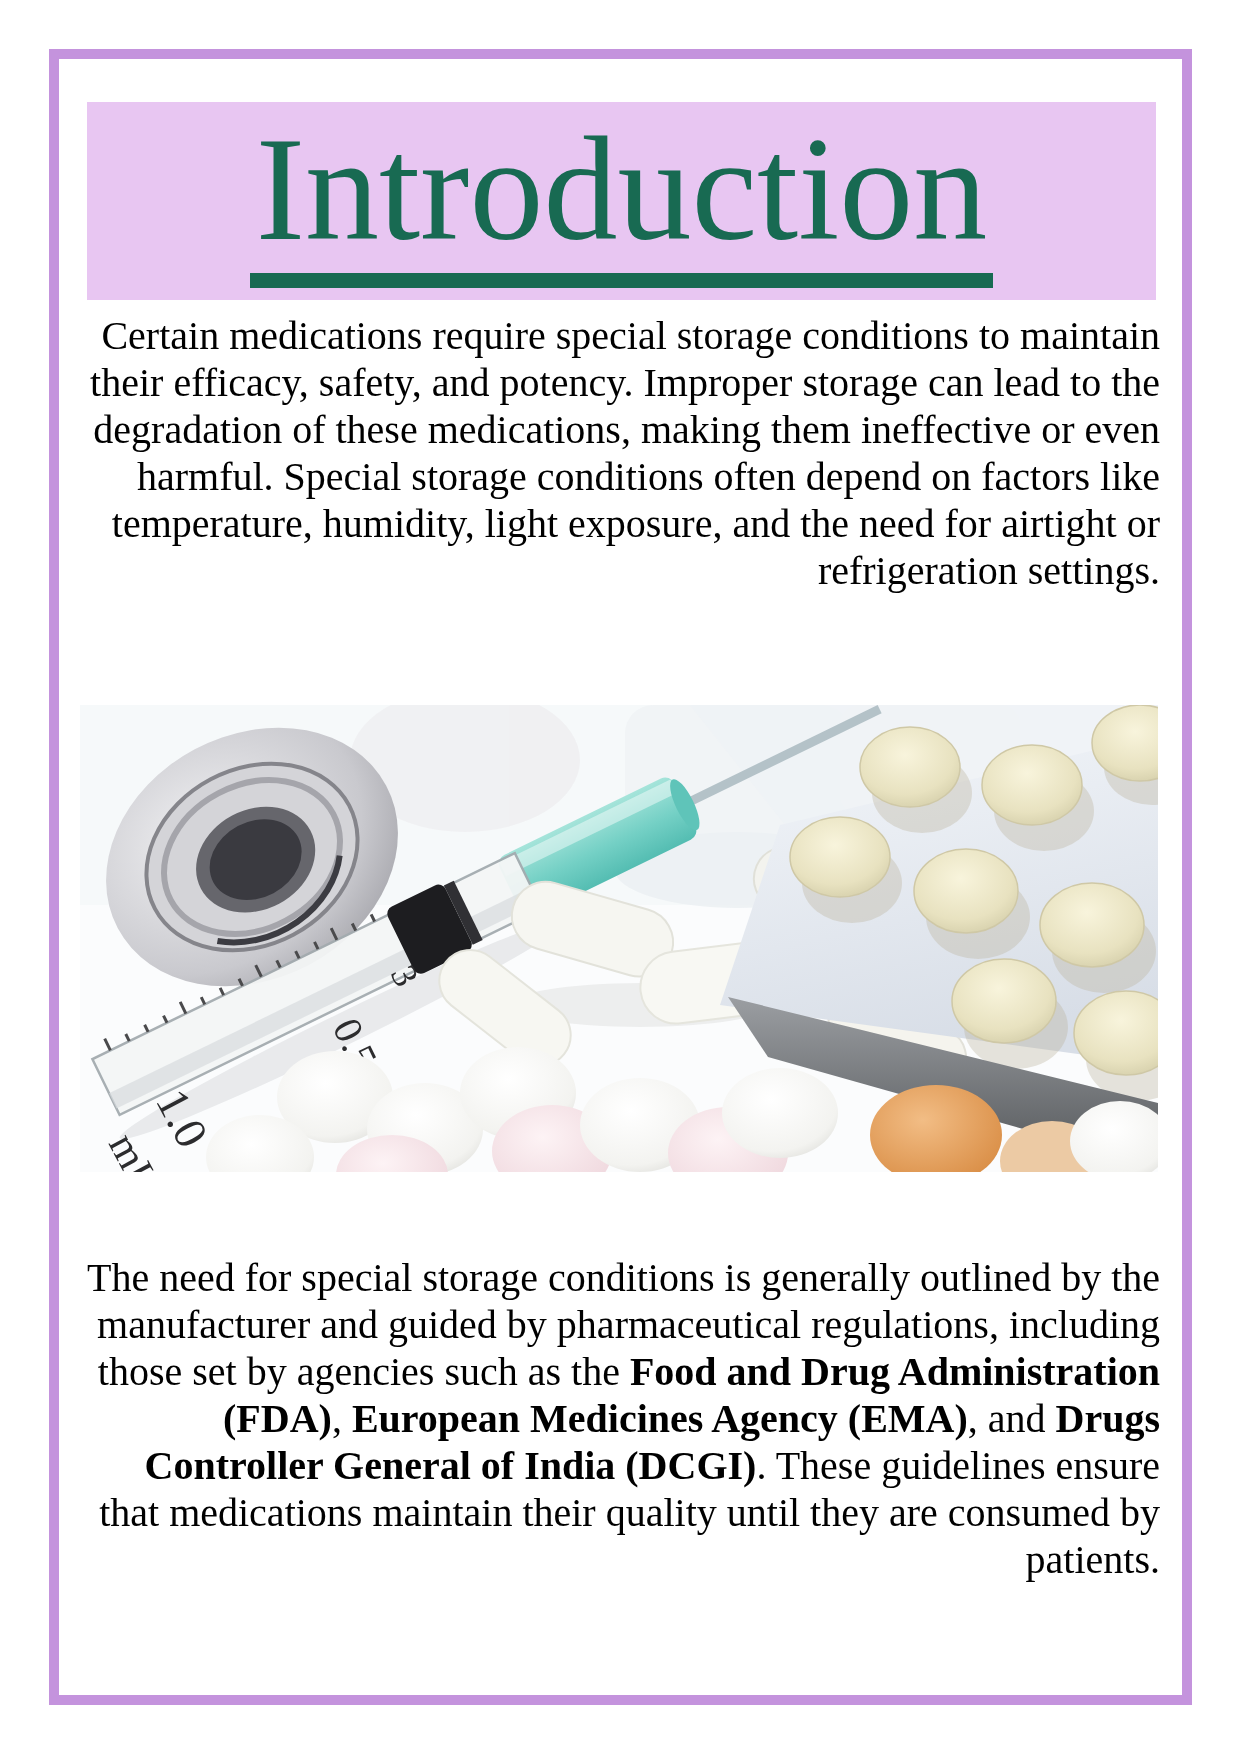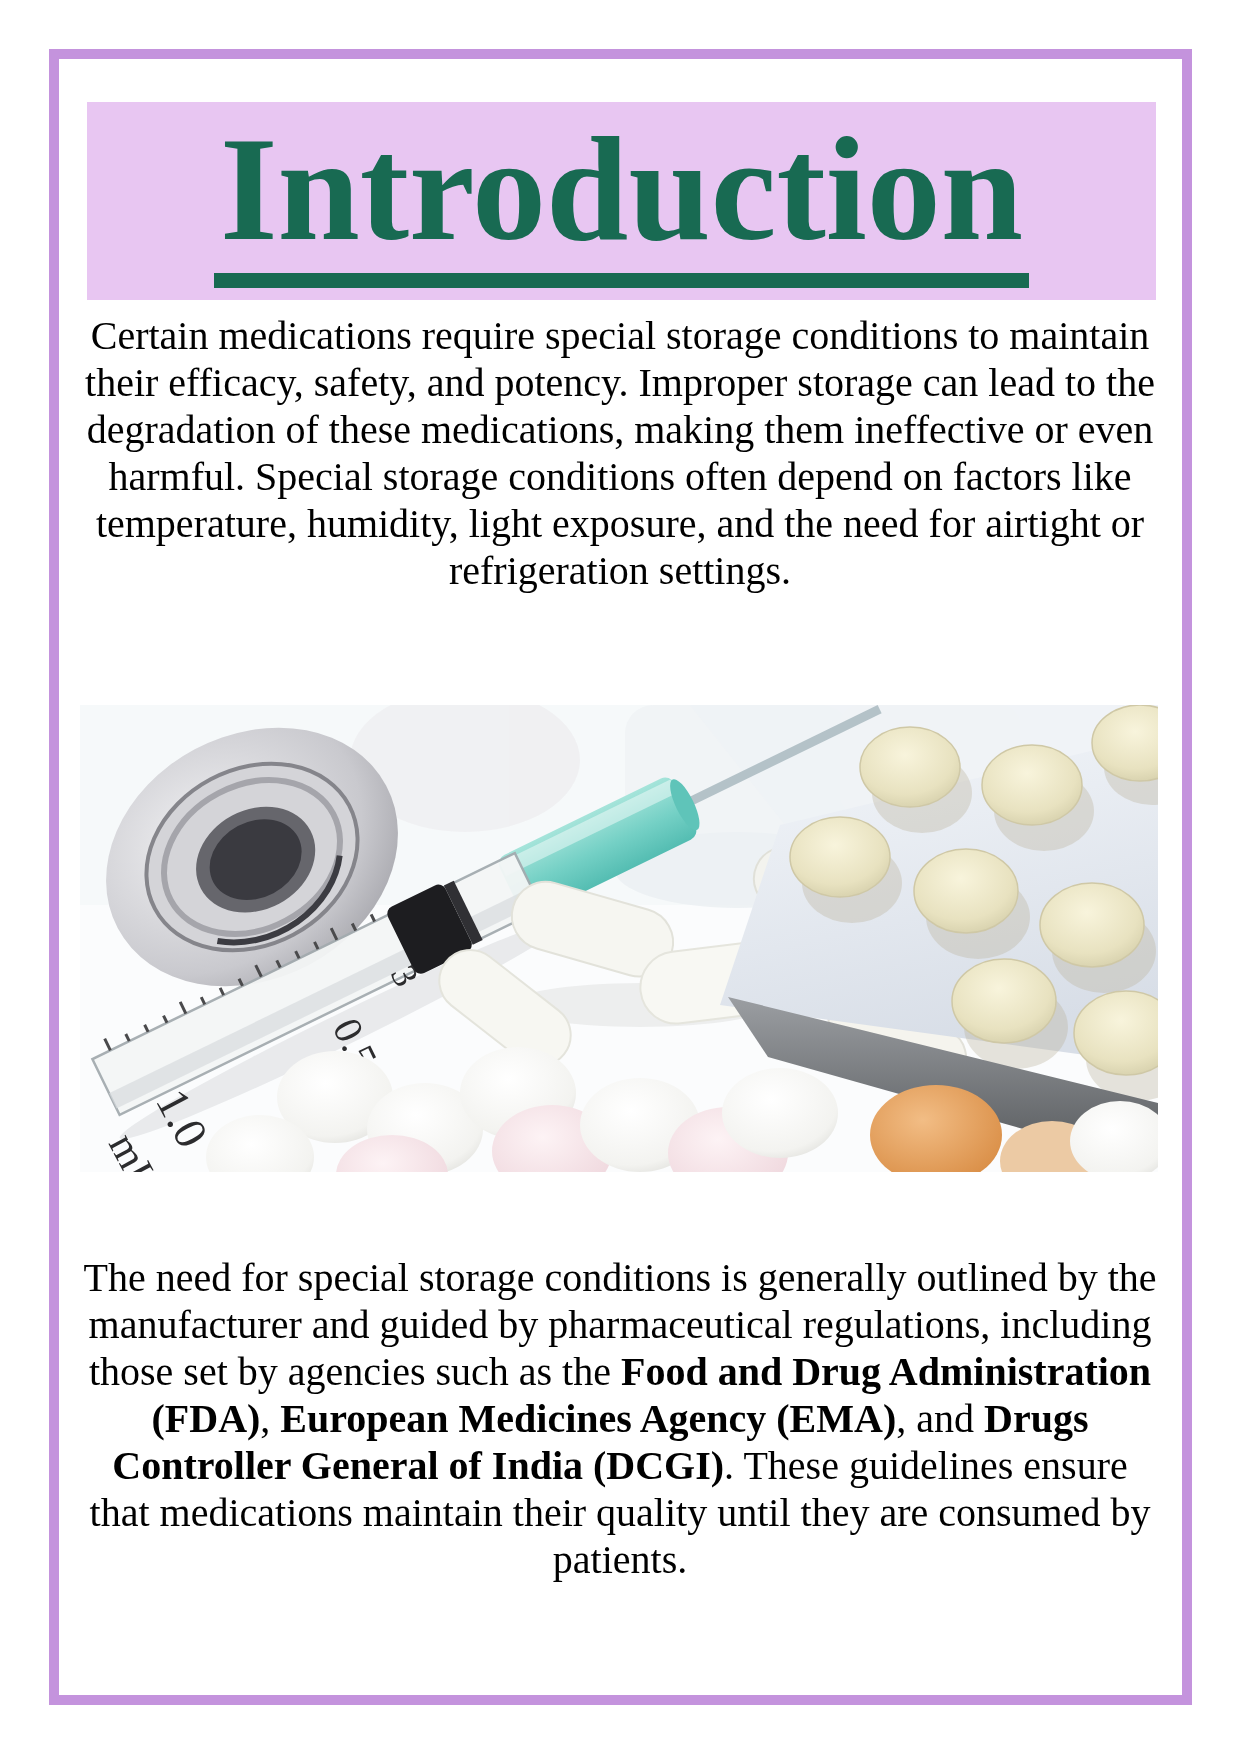--- a/index.html
+++ b/index.html
@@ -23,36 +23,36 @@
     border:10px solid var(--border-purple);
   }
   .title-banner{
     position:absolute;left:87px;top:102px;
     width:1069px;height:198px;
     background:var(--banner-purple);
     display:flex;align-items:center;justify-content:center;
   }
   .page-title{
     font-size:148px;
-    font-weight:bold;
+    font-weight:normal;
     line-height:1;
     color:var(--title-green);
     display:inline-block;
     padding:0 6px 10px 6px;
     border-bottom:15px solid var(--title-green);
     white-space:nowrap;
   }
   .para{
     position:absolute;left:80px;
     width:1080px;
     margin:0;
     font-size:40px;
     line-height:47px;
     color:var(--text-black);
-    text-align:center;
+    text-align:right;
   }
   .para b{font-weight:bold;}
   .para-1{top:312px;}
   .para-2{top:1254px;}
   .photo{
     position:absolute;left:80px;top:705px;
     width:1078px;height:467px;
     overflow:hidden;
     background:#fcfcfd;
   }

